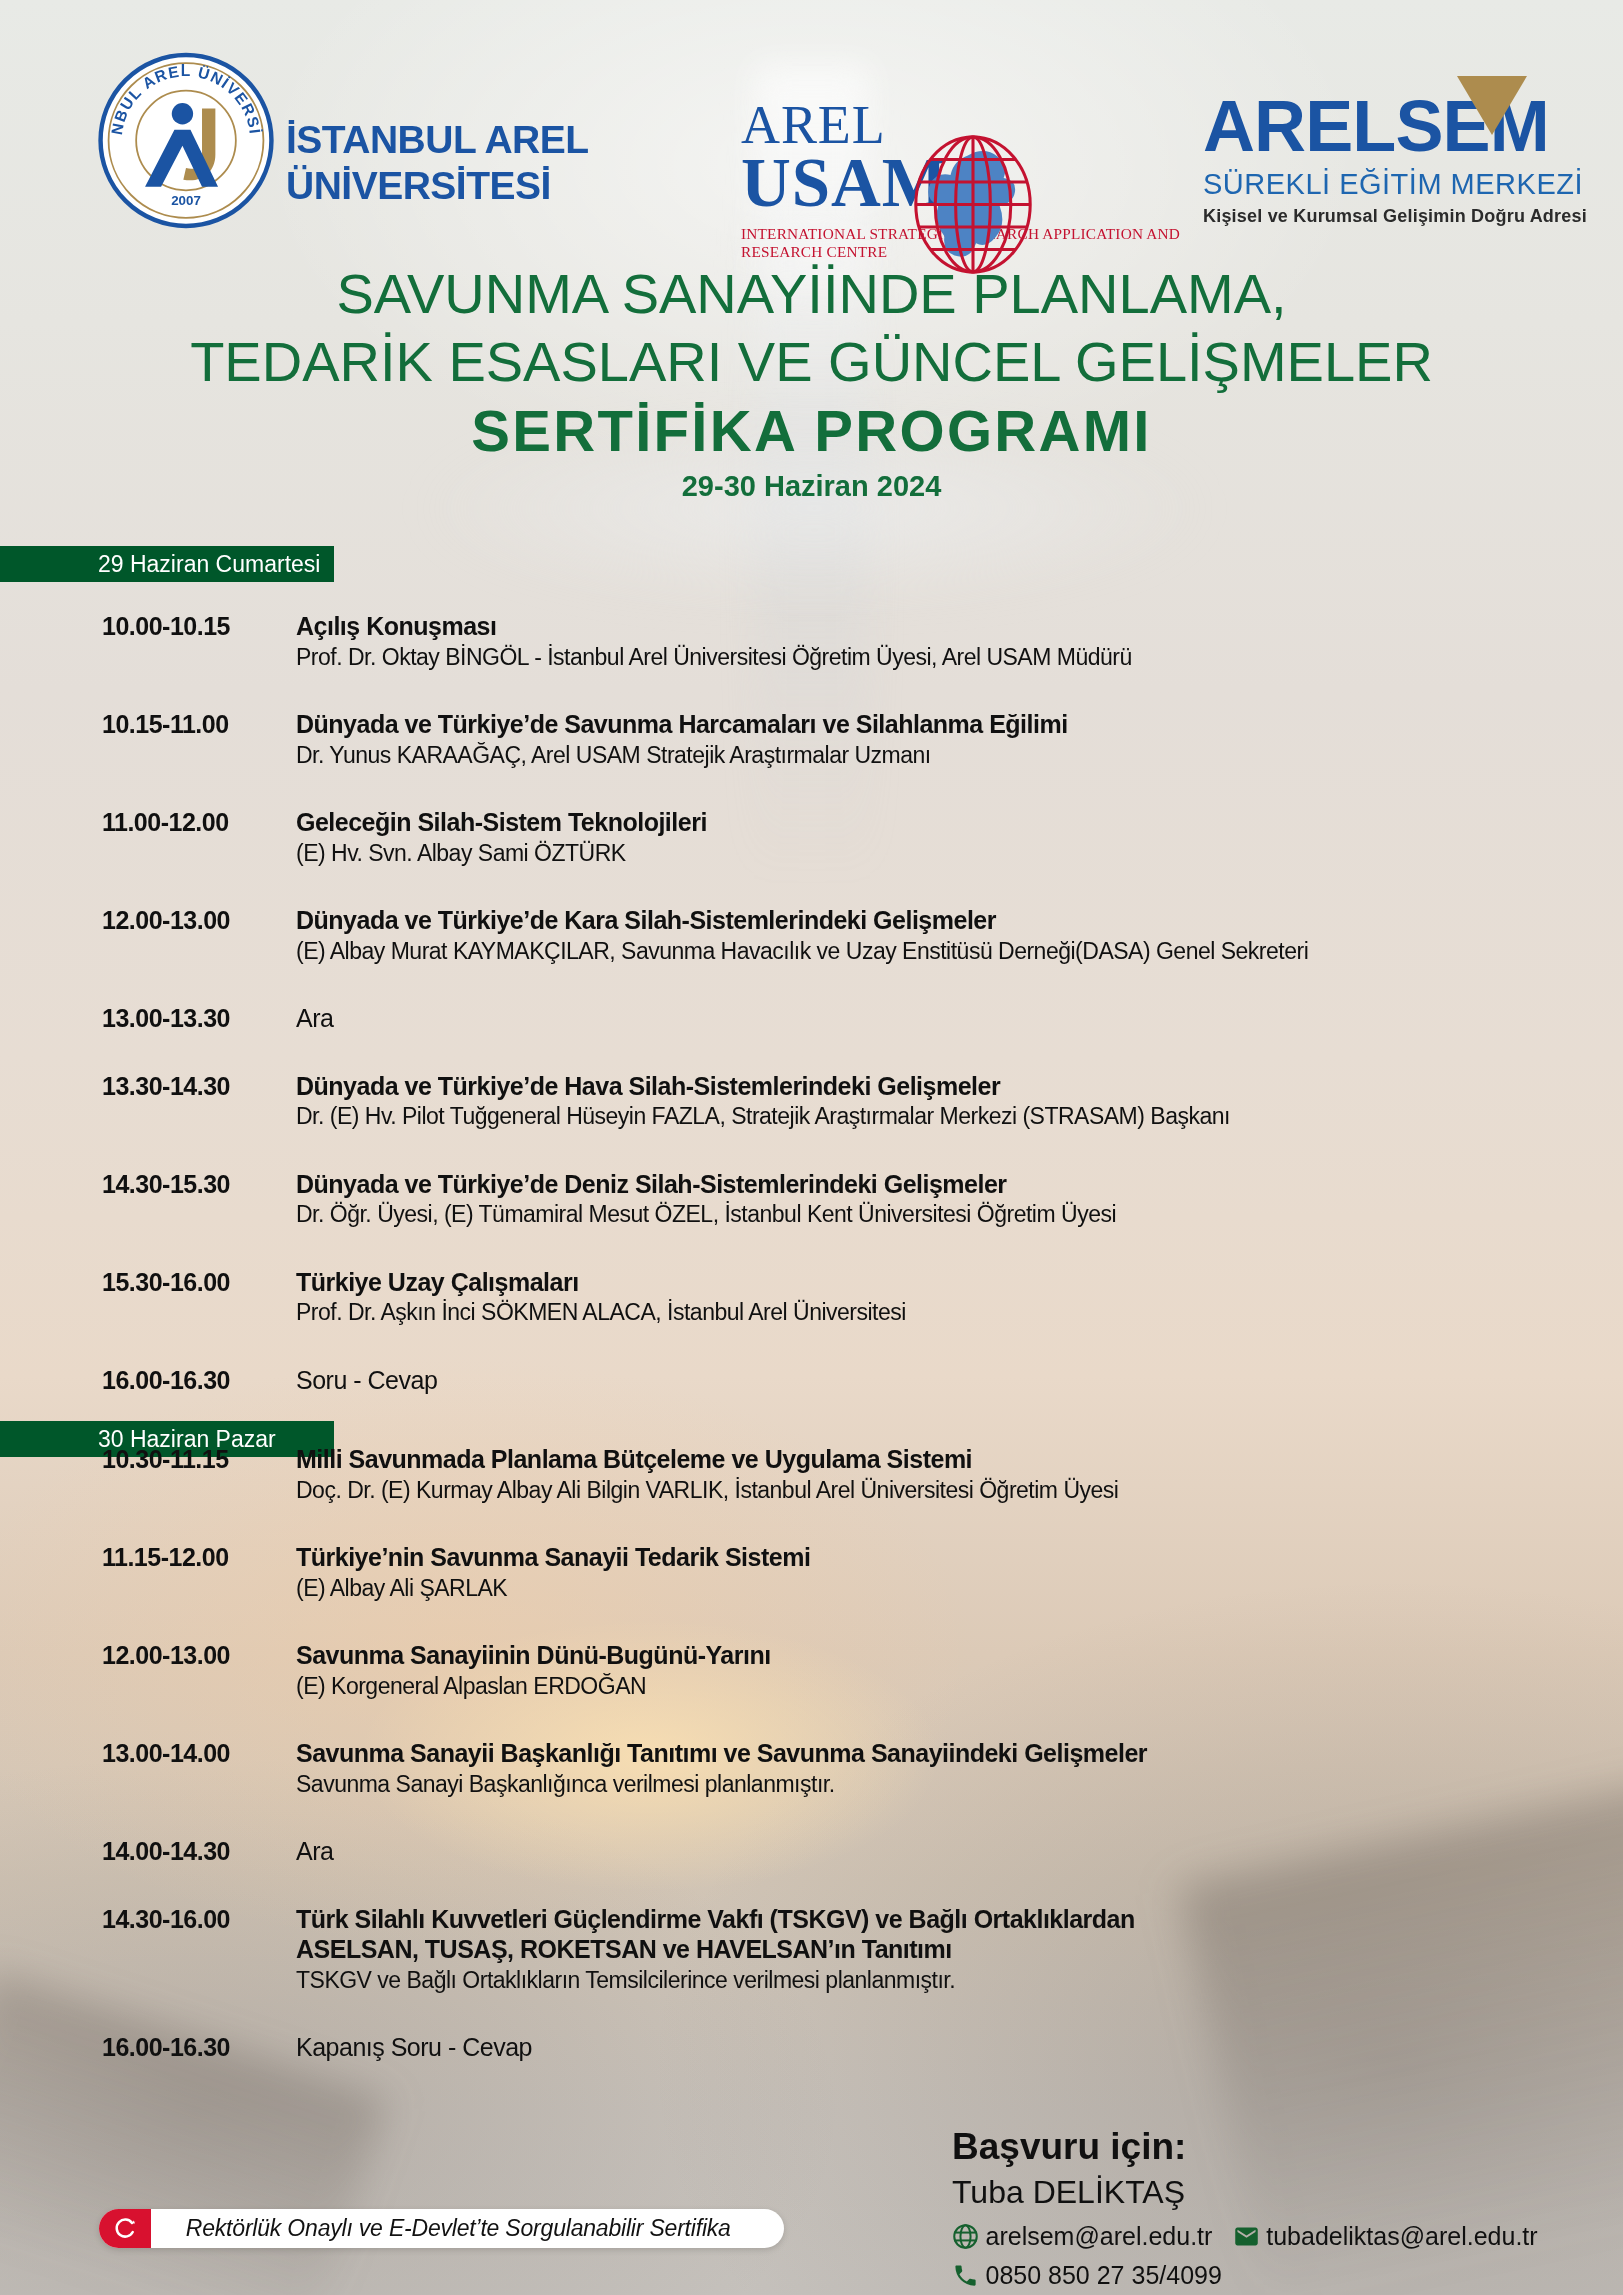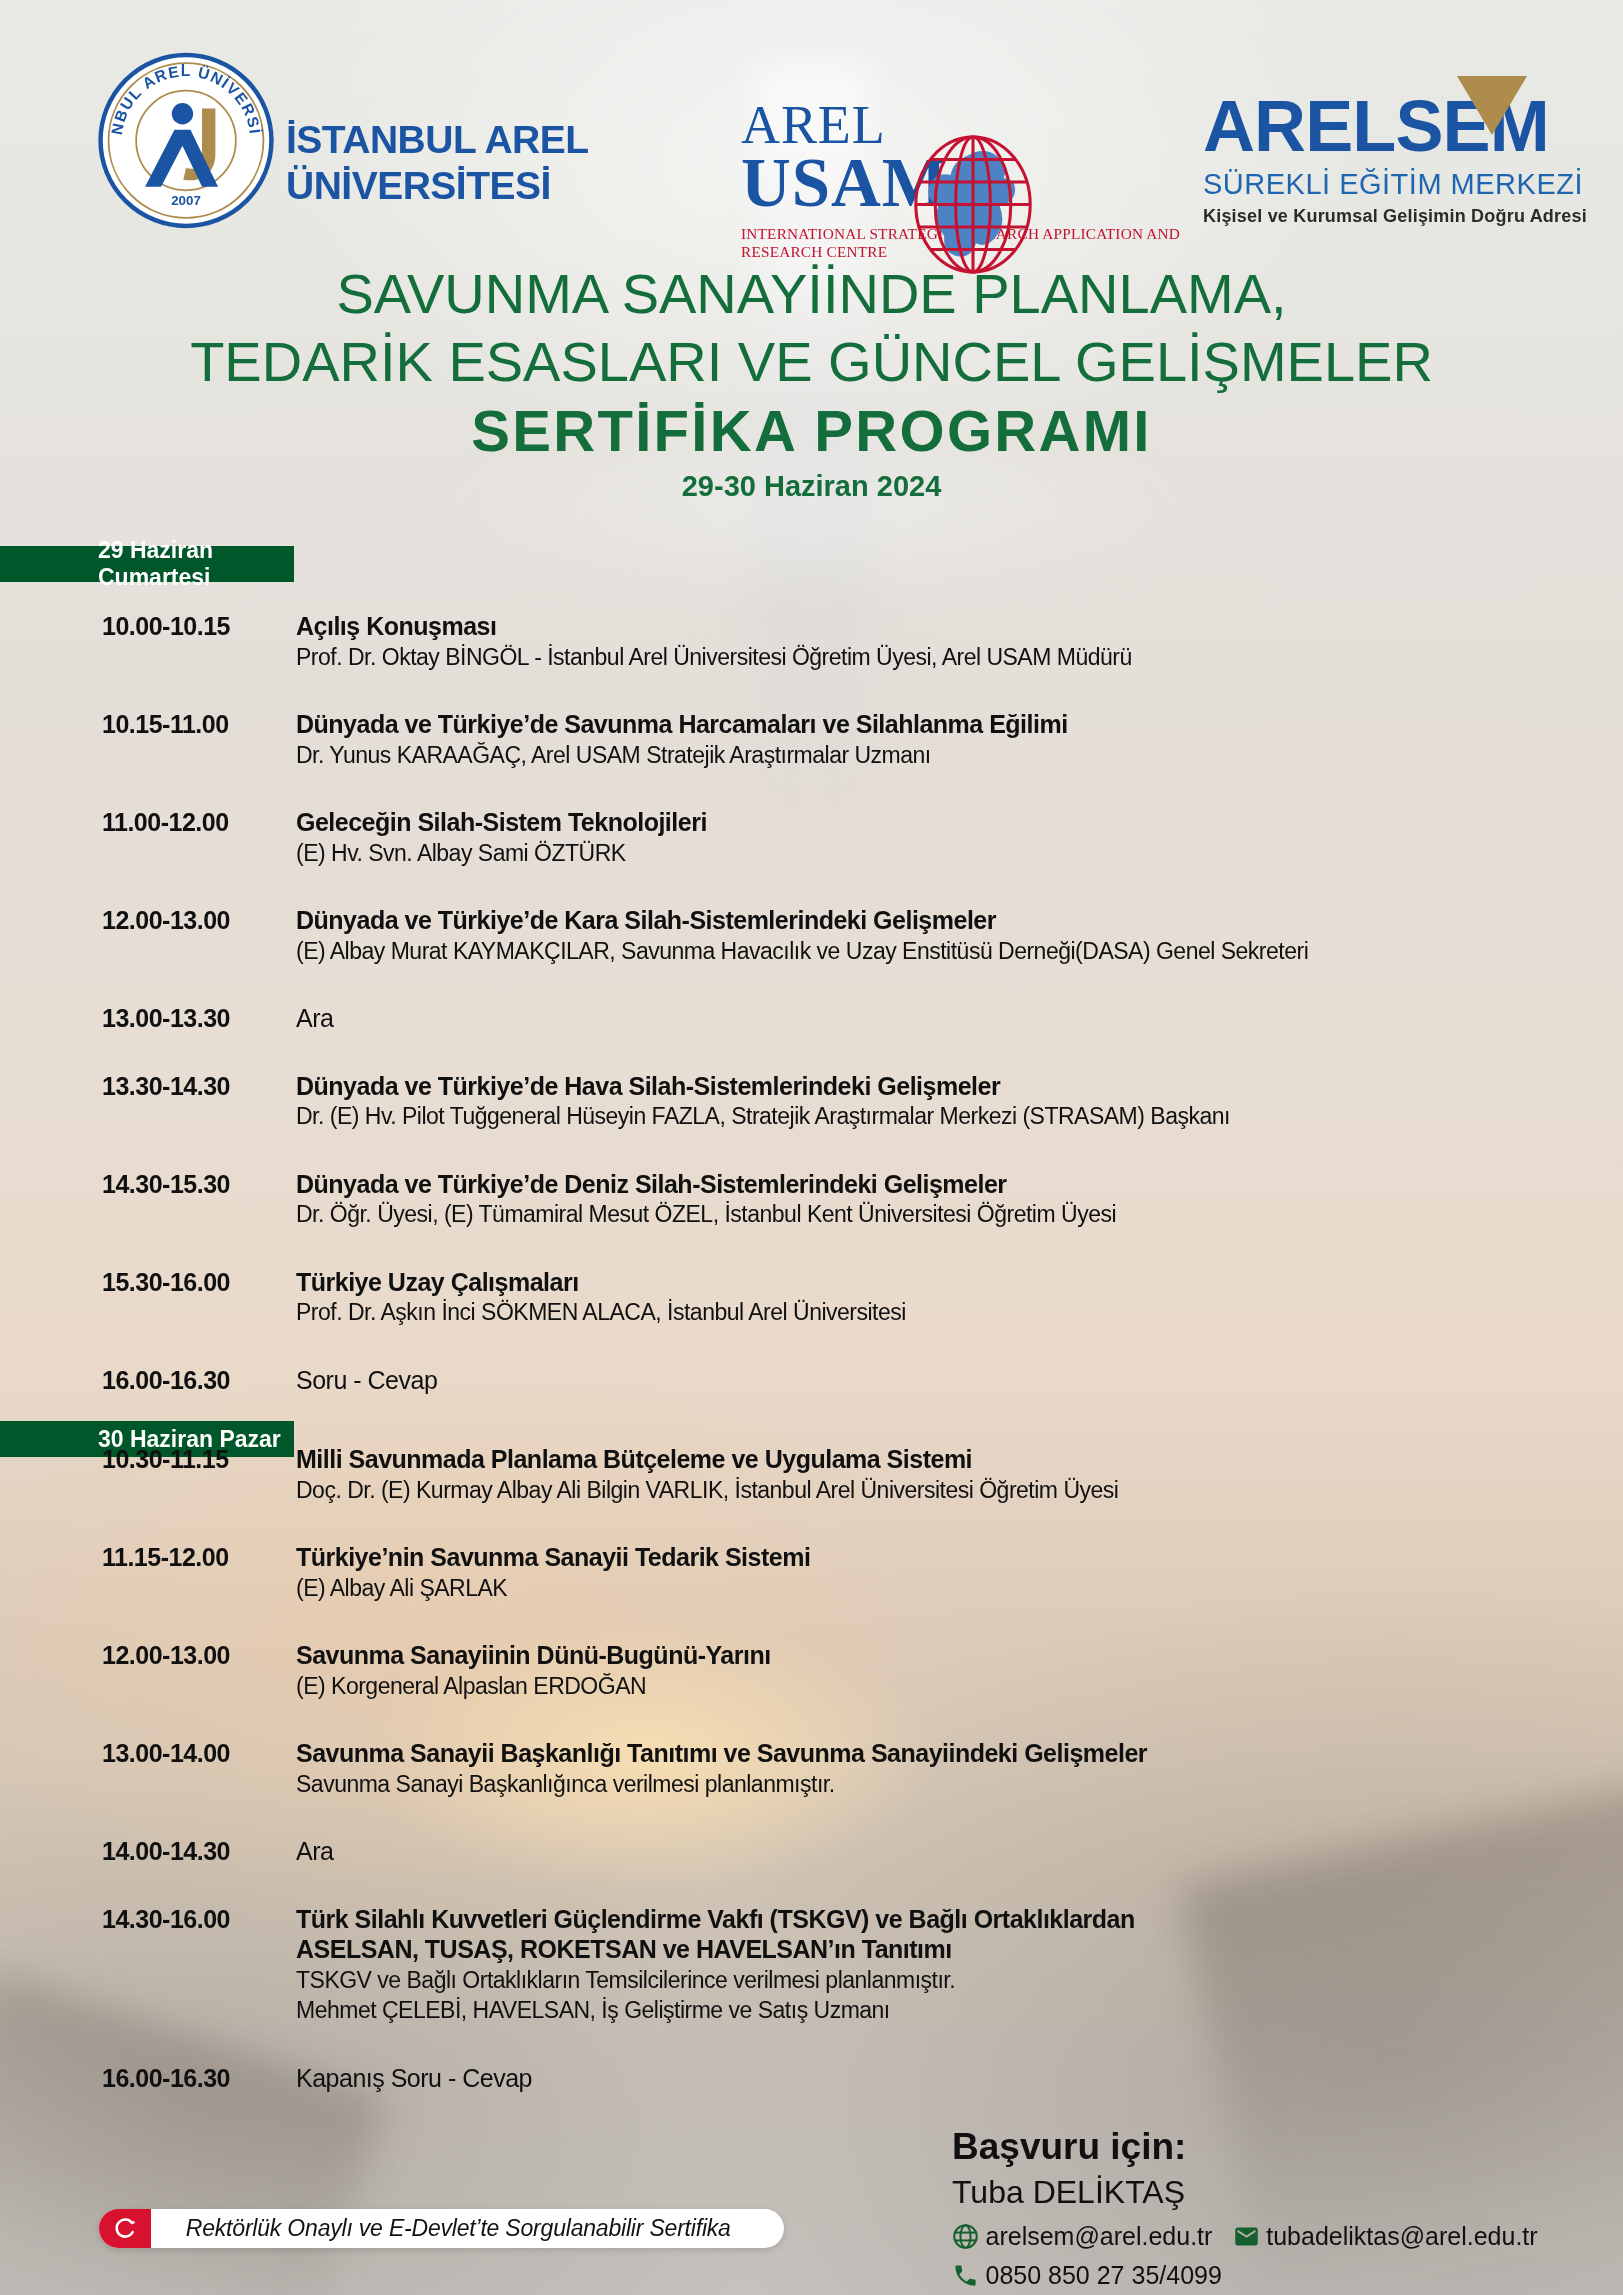--- a/index.html
+++ b/index.html
@@ -48,22 +48,22 @@
   .arelsem-sub{margin-top:4.6px; font-size:29px; line-height:32px; color:var(--arelsem-light-blue,#1e66b0); letter-spacing:0.5px;}
   .arelsem-tag{margin-top:6.5px; font-size:18px; font-weight:700; color:#2b2b2b; letter-spacing:0.2px;}
 
   
   .titleblock{position:absolute; left:0; top:260px; width:100%; text-align:center; color:var(--accent-green,#136e3b);}
   .t1,.t2{font-size:56px; font-weight:400; line-height:68px; letter-spacing:0;}
   .t3{font-size:58px; font-weight:700; line-height:70px; letter-spacing:2.3px;}
   .t4{font-size:29px; font-weight:700; line-height:35px; margin-top:2.8px;}
 
   
-  .daybar{position:absolute; left:0; width:294px; height:36px; box-sizing:border-box;
-    background:var(--bar-green,#00572a); color:#ffffff; font-size:23px; font-weight:700;
+  .daybar{position:absolute; left:0; width:334px; height:36px; box-sizing:border-box;
+    background:var(--bar-green,#00572a); color:#ffffff; font-size:23px; font-weight:400;
     display:flex; align-items:center; padding-left:98px;}
   .bar1{top:546px;} .bar2{top:1421px;}
 
   
   .sched{position:absolute; left:102px; width:1388px;}
   .day1{top:611px;} .day2{top:1444px;}
   .srow{display:flex; margin-bottom:37px;}
   .stime{flex:none; width:194px; font-size:25px; font-weight:700; line-height:30.5px; letter-spacing:-0.5px;}
   .scell{flex:1; min-width:0;}
   .rtitle{font-size:25px; font-weight:700; line-height:30.5px; letter-spacing:-0.5px;}
@@ -262,21 +262,20 @@
         <div class="scell">
           <div class="rtitle plain">Ara</div>
         </div>
       </div>
       <div class="srow">
         <div class="stime">14.30-16.00</div>
         <div class="scell">
           <div class="rtitle">Türk Silahlı Kuvvetleri Güçlendirme Vakfı (TSKGV) ve Bağlı Ortaklıklardan</div>
           <div class="rtitle">ASELSAN, TUSAŞ, ROKETSAN ve HAVELSAN’ın Tanıtımı</div>
           <div class="rspeaker">TSKGV ve Bağlı Ortaklıkların Temsilcilerince verilmesi planlanmıştır.</div>
-          <div class="rspeaker">Mehmet ÇELEBİ, HAVELSAN, İş Geliştirme ve Satış Uzmanı</div>
         </div>
       </div>
       <div class="srow">
         <div class="stime">16.00-16.30</div>
         <div class="scell">
           <div class="rtitle plain">Kapanış Soru - Cevap</div>
         </div>
       </div>
     </div>
 

